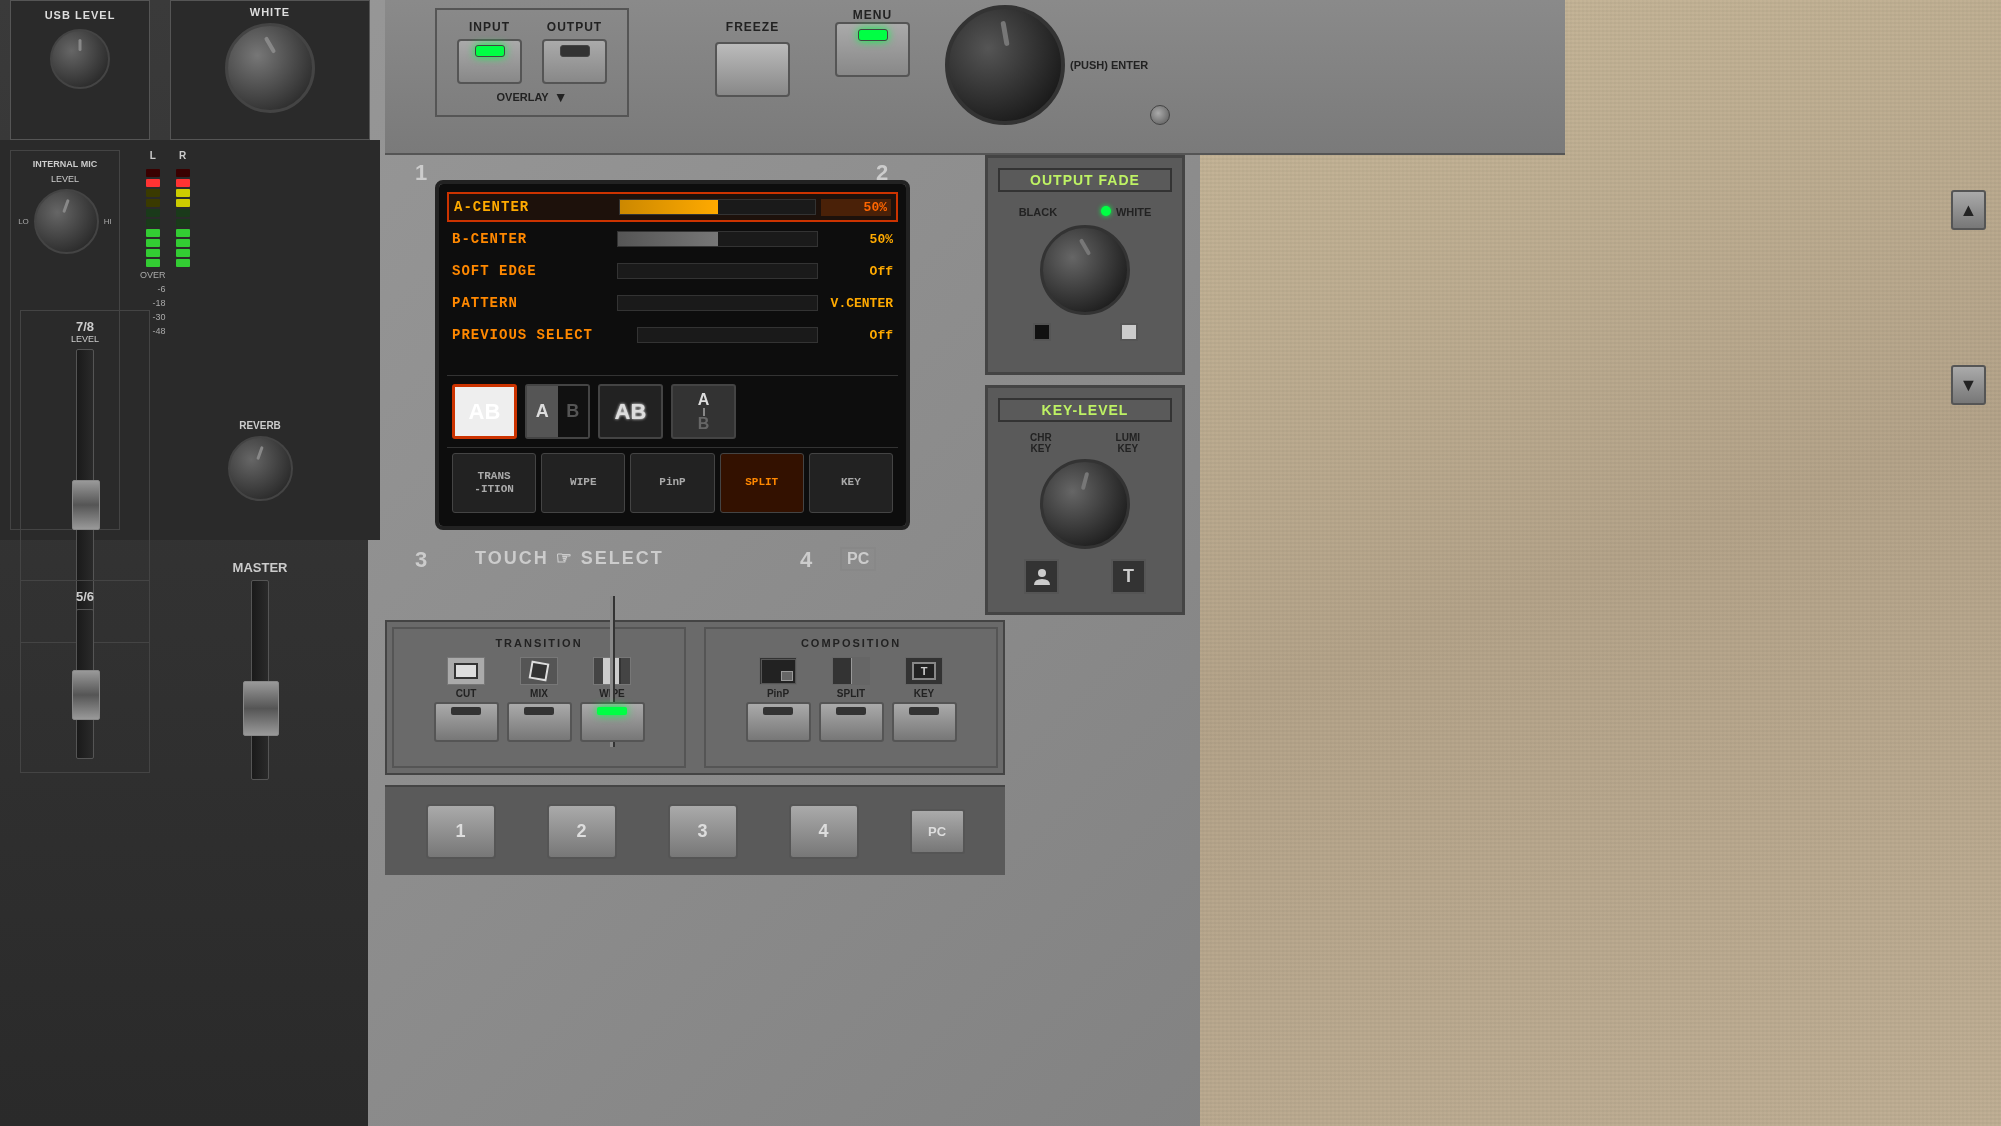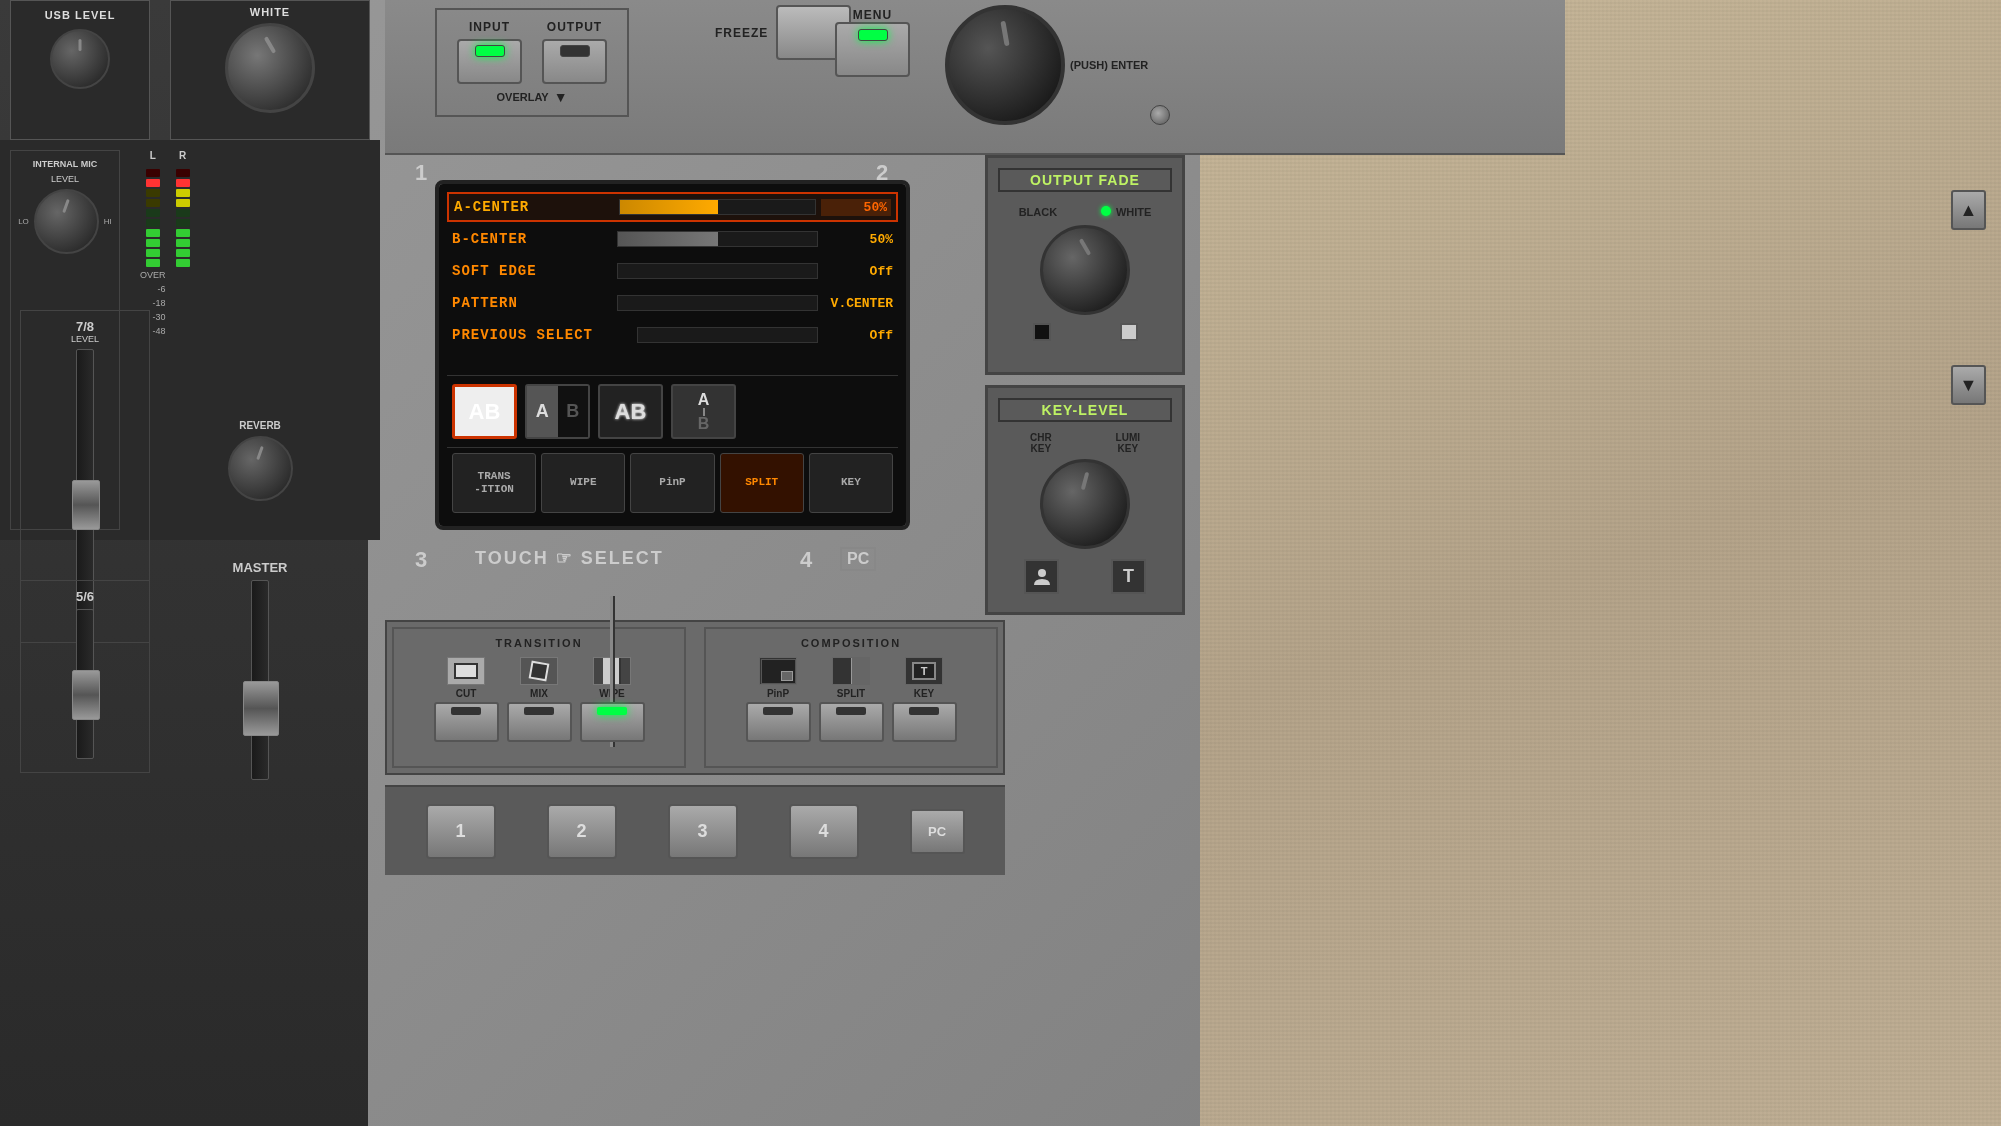--- a/index.html
+++ b/index.html
@@ -854,21 +854,21 @@
             <div class="led-indicator"></div>
           </div>
         </div>
       </div>
       <div style="display:flex;align-items:center;gap:5px;margin-top:5px;justify-content:center;">
         <div class="overlay-text">OVERLAY</div>
         <div class="arrow-down">▼</div>
       </div>
     </div>
 
-    <div style="position:absolute;top:5px;left:330px;display:flex;flex-direction:row;align-items:center;gap:8px;">
+    <div style="position:absolute;top:20px;left:330px;display:flex;flex-direction:column;align-items:center;gap:8px;">
       <div style="color:#222;font-size:12px;font-weight:bold;letter-spacing:1px;">FREEZE</div>
       <div class="freeze-btn"></div>
     </div>
 
     <div style="position:absolute;top:8px;left:450px;display:flex;flex-direction:column;align-items:center;">
       <div style="color:#222;font-size:12px;font-weight:bold;letter-spacing:1px;">MENU</div>
       <div class="menu-btn">
         <div class="led-indicator green"></div>
       </div>
     </div>

